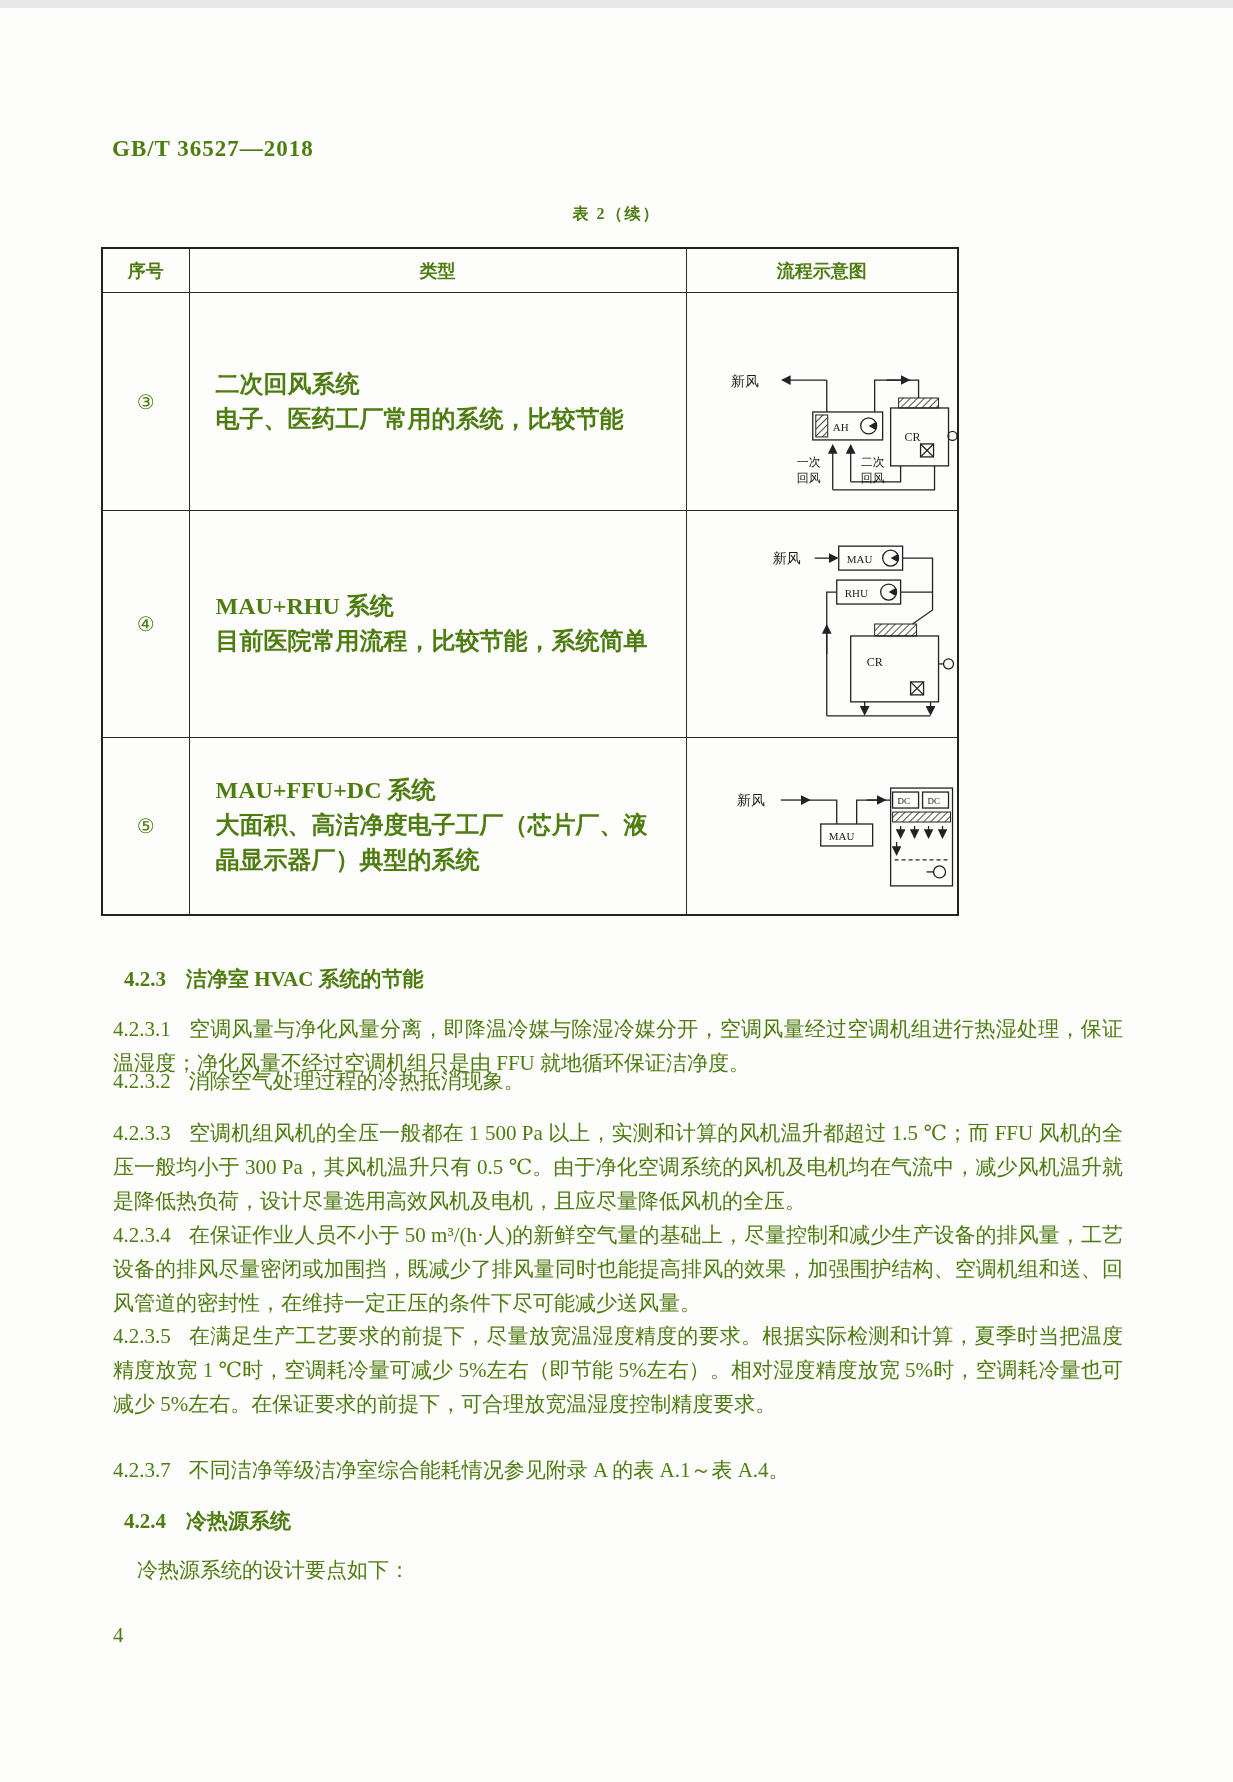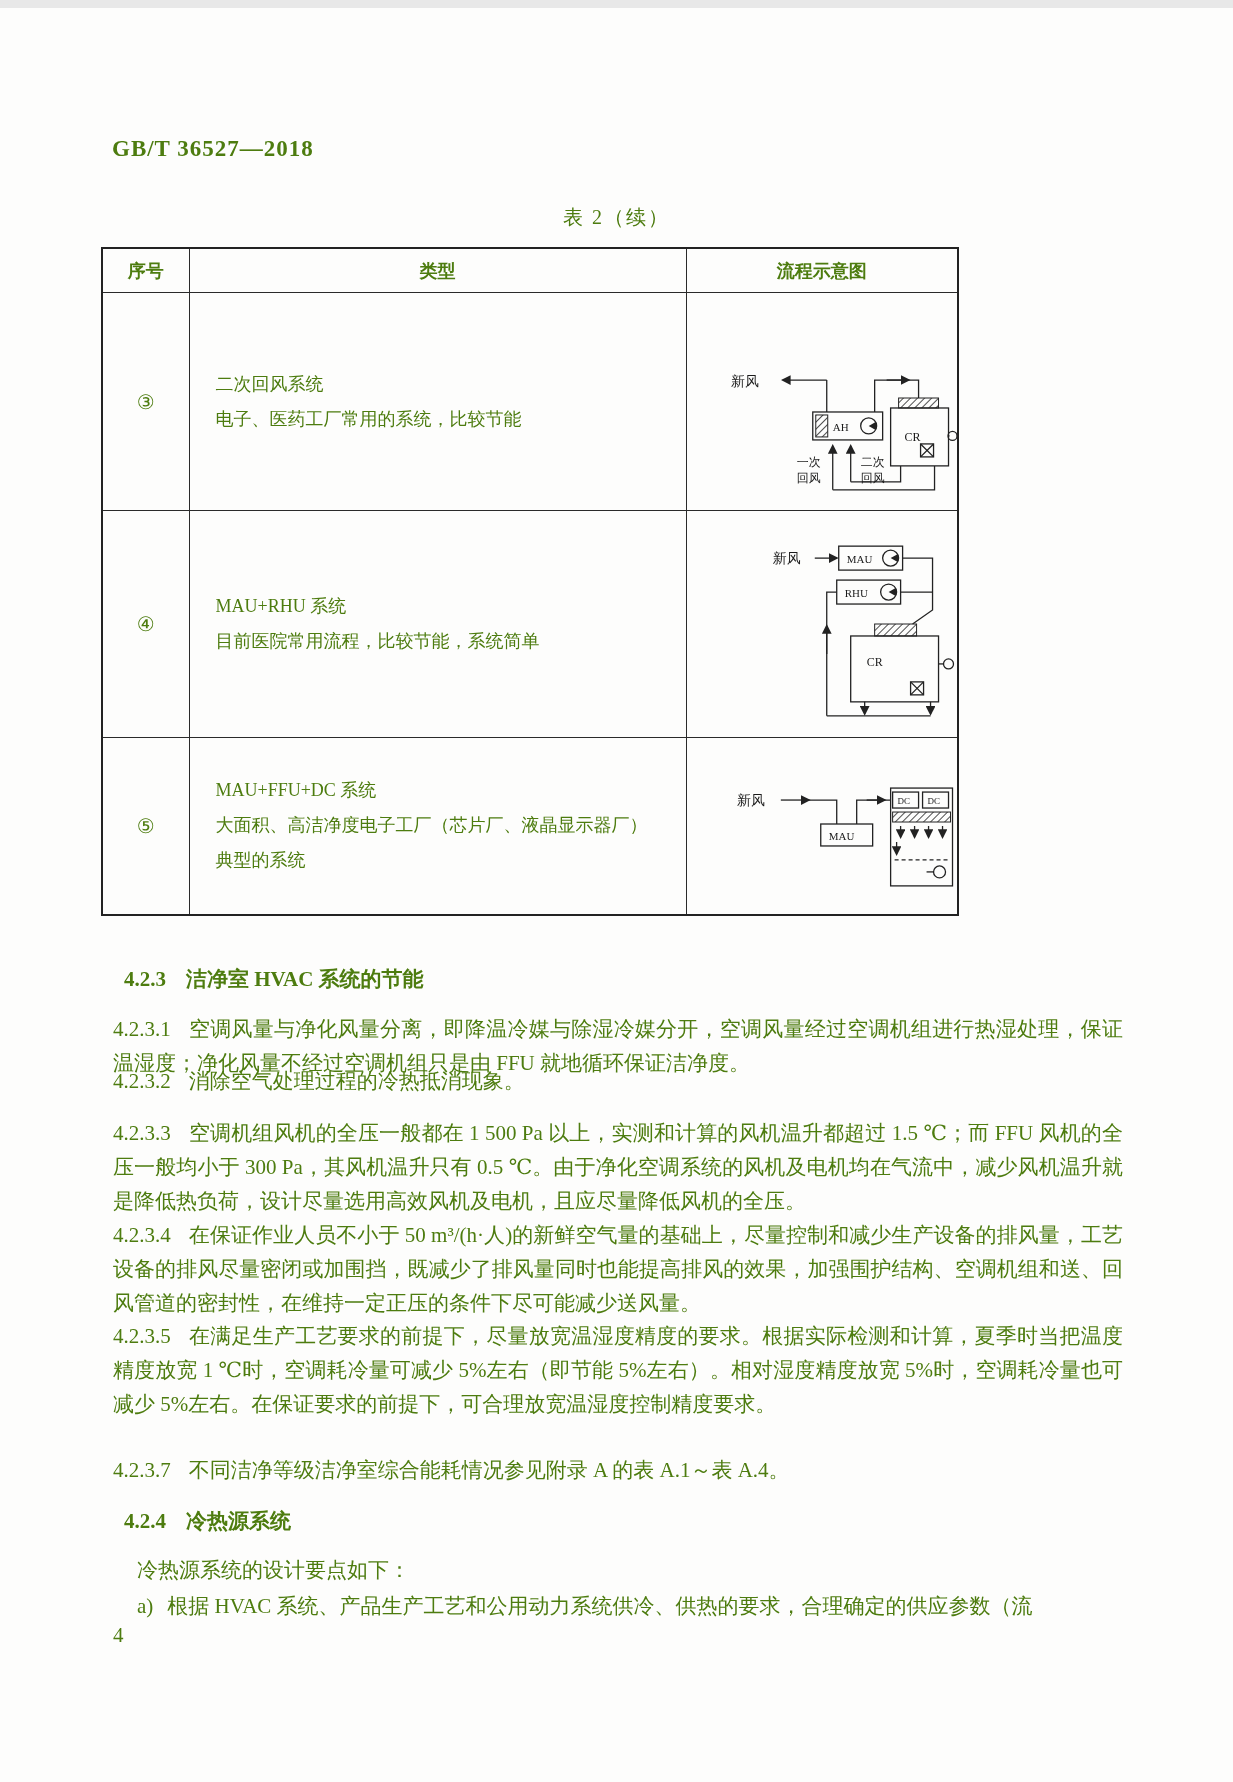--- a/index.html
+++ b/index.html
@@ -3,27 +3,27 @@
 <meta charset="utf-8">
 <style>
   html,body{margin:0;padding:0;background:#e8e8e8;}
   .page{
     position:relative;width:1233px;height:1782px;background:#fdfdfc;
     margin:8px auto;font-family:"Liberation Serif","DejaVu Serif",serif;
     color:#4d7c0f;overflow:hidden;
   }
   .abs{position:absolute;}
   .doc-number{left:112px;top:128px;font-size:23px;font-weight:bold;letter-spacing:1px;}
-  .table-title{left:0;top:196px;width:1233px;text-align:center;font-size:20px;font-weight:normal;letter-spacing:2px;}
+  .table-title{left:0;top:196px;width:1233px;text-align:center;font-size:16px;font-weight:bold;letter-spacing:2px;}
   .tbl{left:101px;top:239px;width:856px;border-collapse:collapse;table-layout:fixed;}
   .tbl td,.tbl th{border:1.6px solid #2a2a2a;padding:0;vertical-align:middle;}
   .tbl{border:2.4px solid #222;}
   .tbl th{font-size:18px;font-weight:bold;text-align:center;height:43px;}
   .cell-no{text-align:center;font-size:20px;}
-  .cell-type{font-size:18px;line-height:35px;}
+  .cell-type{font-size:24px;line-height:35px;font-weight:bold;}
   .cell-type .inner{padding:0 26px;}
   .cell-diagram{position:relative;}
   .diag-wrap{display:flex;align-items:center;justify-content:center;height:100%;}
   svg.diag text{font-family:"Liberation Serif","DejaVu Serif",serif;fill:#1b1b1b;}
   svg.diag line,svg.diag polyline,svg.diag rect.box,svg.diag path.ln,svg.diag circle.fan{
     stroke:#222;stroke-width:1.3;fill:none;}
   .para{left:113px;width:1010px;font-size:21px;line-height:34px;text-align:justify;}
   .para .num{margin-right:18px;white-space:nowrap;}
   .heading{left:124px;width:1010px;font-size:21px;font-weight:bold;line-height:34px;}
   .heading .num{margin-right:20px;}
@@ -213,19 +213,16 @@
   </div>
 
   <div class="abs heading" style="top:1496px">
     <span class="num">4.2.4</span><span>冷热源系统</span>
   </div>
 
   <div class="abs para indent1" style="top:1545px">
     <span>冷热源系统的设计要点如下：</span>
   </div>
 
-  <div class="abs para indent1" style="top:1581px">
-    <span class="num" style="margin-right:14px">a)</span><span>根据 HVAC 系统、产品生产工艺和公用动力系统供冷、供热的要求，合理确定的供应参数（流</span>
-  </div>
 
   <div class="abs page-number">4</div>
 
 </div>
 
 </body></html>

